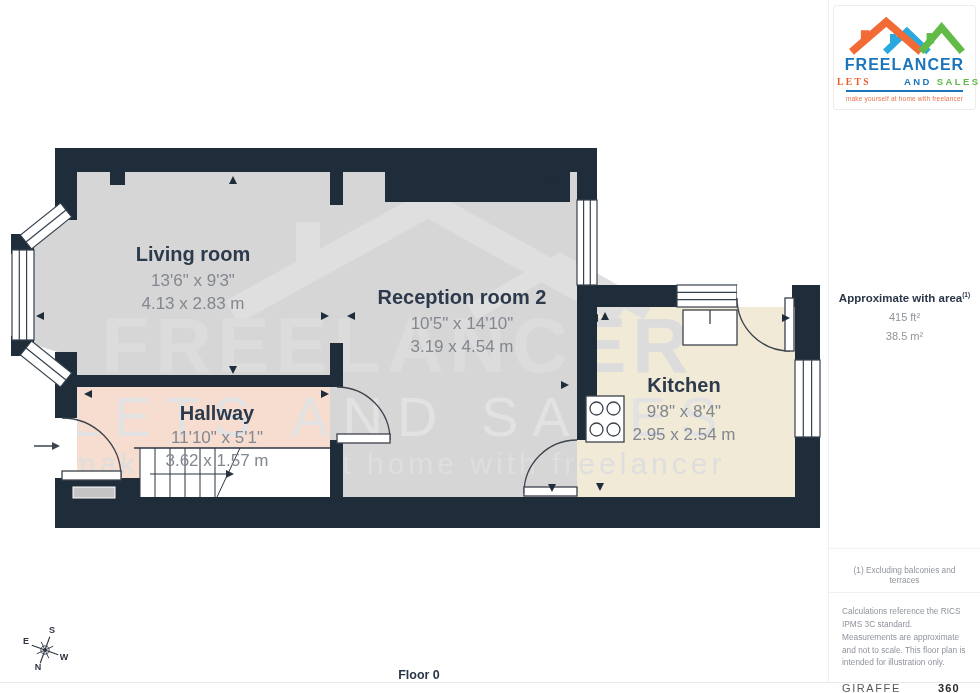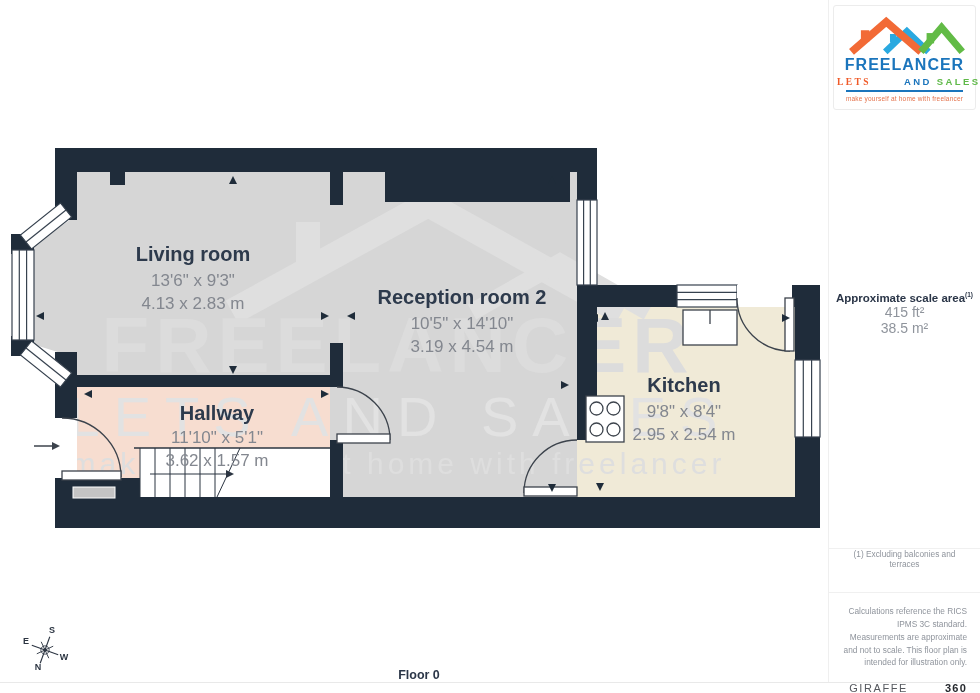--- a/index.html
+++ b/index.html
@@ -19,27 +19,27 @@
   .brand-sub { font-size:9.5px; font-weight:bold; letter-spacing:2.4px; margin-top:2px; white-space:nowrap; }
   .brand-sub .w-lets  { color:#f05a28;font-family:Liberation Serif, serif; }
   .brand-sub .w-and   { color:#1b75bc;margin-left:28px; }
   .brand-sub .w-sales { color:#5fb948;text-align:right; }
   .brand-rule { height:2px; background:#1b75bc; margin:3px 9px 3px; }
   .brand-tagline { color:#e4724b; font-size:6.5px; letter-spacing:0.2px; }
 
   .area-block { position:absolute; top:291px; left:0; right:0; text-align:center; }
   .area-title { font-size:11.5px; font-weight:bold; color:#2b3648; }
   .area-title sup { font-size:6.5px; }
-  .area-val { font-size:14px; color:#8f949c; margin-top:0; }
+  .area-val { font-size:11px; color:#8f949c; margin-top:7px; }
 
   .footnote-block { position:absolute; top:548px; left:0; right:0; border-top:1px solid #f0f0f0;
-          padding:0 14px 0; font-size:8.3px; color:#8f949c; text-align:center; }
+          padding:16px 14px 0; font-size:8.3px; color:#8f949c; text-align:center; }
   .disclaimer-block { position:absolute; top:592px; left:0; right:0; height:89px;
           border-top:1px solid #f0f0f0; padding:12px 13px 0; font-size:8.3px; color:#8f949c;
-          text-align:right; line-height:1.55; }
+          text-align:left; line-height:1.55; }
   .giraffe { margin-top:11px; font-size:11px; letter-spacing:1.6px; color:#55585e; }
   .giraffe b { color:#26292e; letter-spacing:1.2px;margin-left:37px; }
 
   
   text.room-name { font-family:"Liberation Sans", sans-serif; font-weight:bold; font-size:20px; fill:#2d3a4c; }
   text.room-dim  { font-family:"Liberation Sans", sans-serif; font-size:17px; fill:#83878f; }
   text.wm1 { font-family:"Liberation Sans", sans-serif; font-weight:bold; font-size:78px; letter-spacing:6px; fill:#dcdcdc; }
   text.wm2 { font-family:"Liberation Sans", sans-serif; font-size:56px; letter-spacing:14px; fill:#e2e2e2; }
   text.wm3 { font-family:"Liberation Sans", sans-serif; font-size:30px; letter-spacing:4px; fill:#dedede; }
   text.compass-letter { font-family:"Liberation Sans", sans-serif; font-weight:bold; font-size:9px; fill:#2b3441; }
@@ -251,21 +251,21 @@
       <div class="brand-sub">
         <span class="w-lets">LETS</span>
         <span class="w-and">AND</span>
         <span class="w-sales">SALES</span>
       </div>
       <div class="brand-rule"></div>
       <div class="brand-tagline">make yourself at home with freelancer</div>
     </div>
 
     <div class="area-block">
-      <div class="area-title"><span>Approximate scale area</span><sup>(1)</sup></div>
+      <div class="area-title"><span>Approximate with area</span><sup>(1)</sup></div>
       <div class="area-val">415 ft²</div>
       <div class="area-val">38.5 m²</div>
     </div>
 
     <div class="footnote-block">(1) Excluding balconies and terraces</div>
 
     <div class="disclaimer-block">
       <div>Calculations reference the RICS IPMS 3C standard. Measurements are approximate and not to scale. This floor plan is intended for illustration only.</div>
       <div class="giraffe"><span>GIRAFFE</span><b>360</b></div>
     </div>

